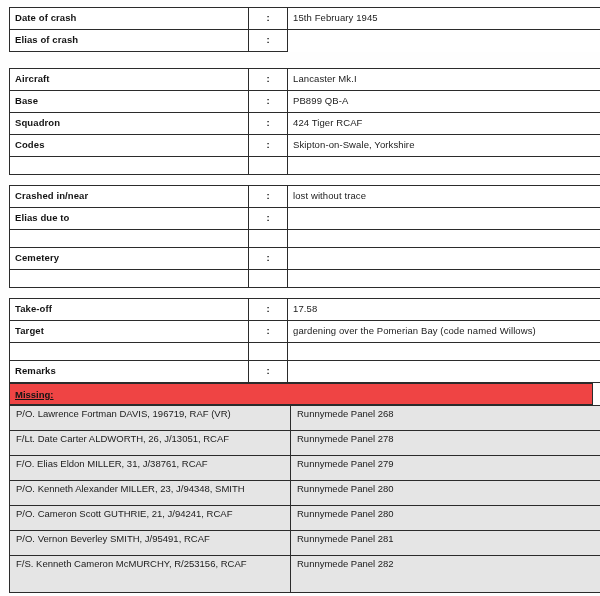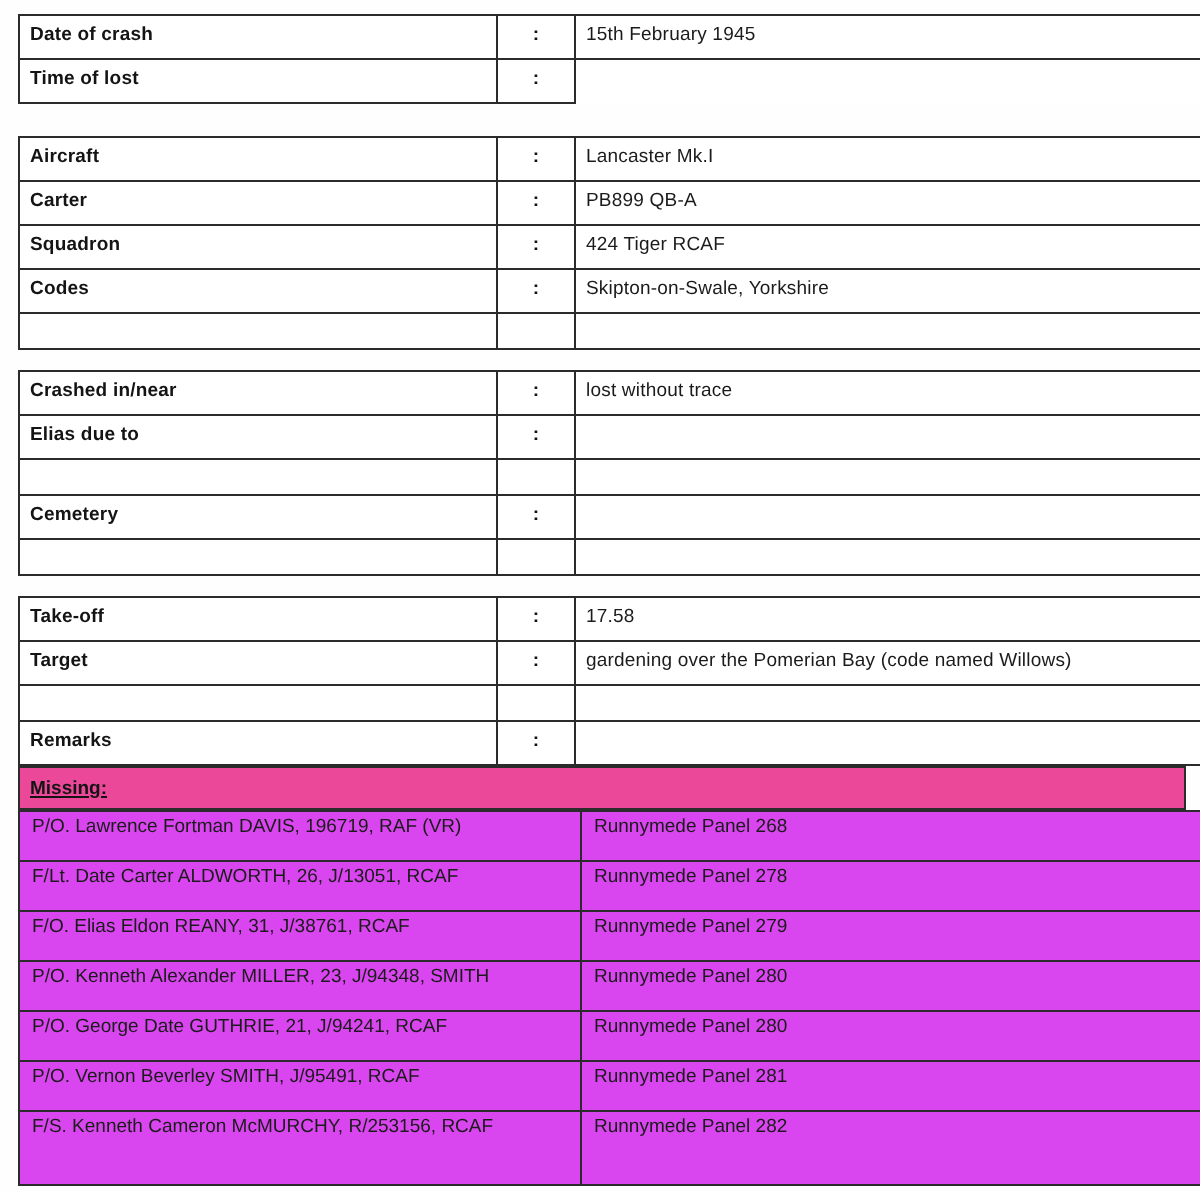--- a/index.html
+++ b/index.html
@@ -68,21 +68,21 @@
   
   .missing-table {
     border-collapse: collapse;
     table-layout: fixed;
     width: 584px;
     margin: 0 0 0 9px;
   }
   .missing-table td {
     border: 1px solid #2b2b2b;
     padding: 0 5px;
-    background: #ec4899;
+    background: #ef4444;
   }
   .missing-heading {
     height: 20px;
     font-weight: 700;
     font-size: 9.5px;
     text-decoration: underline;
     color: #141414;
   }
 
   
@@ -91,59 +91,59 @@
     table-layout: fixed;
     width: 584px;
     margin: 0 0 0 9px;
     font-size: 9.5px;
   }
   .crew-table td {
     border: 1px solid #2b2b2b;
     padding: 2px 6px;
     vertical-align: top;
     line-height: 1.25;
-    background: #d946ef;
+    background: #e5e5e5;
     color: #1b1b1b;
   }
   .crew-name { width: 268px; height: 20px; }
   .crew-panel { width: 314px; }
   tr.crew-row-tall td { height: 32px; }
 </style>
 </head>
 <body>
 
 <div class="page">
 
   <div style="height:7px"></div>
   <table class="doc-table">
     <tbody>
       <tr class="r-field">
         <td class="c-label lbl">Date of crash</td>
         <td class="c-colon">:</td>
         <td class="c-value val">15th February 1945</td>
       </tr>
       <tr class="r-field">
-        <td class="c-label lbl">Time of lost</td>
+        <td class="c-label lbl">Elias of crash</td>
         <td class="c-colon">:</td>
         <td class="c-value val" style="border-left:none;border-right:none;border-top:none;border-bottom:none;"></td>
       </tr>
     </tbody>
   </table>
 
   <div class="gap-16"></div>
 
   <table class="doc-table">
     <tbody>
       <tr class="r-field">
         <td class="c-label lbl">Aircraft</td>
         <td class="c-colon">:</td>
         <td class="c-value val">Lancaster Mk.I</td>
       </tr>
       <tr class="r-field">
-        <td class="c-label lbl">Carter</td>
+        <td class="c-label lbl">Base</td>
         <td class="c-colon">:</td>
         <td class="c-value val">PB899 QB-A</td>
       </tr>
       <tr class="r-field">
         <td class="c-label lbl">Squadron</td>
         <td class="c-colon">:</td>
         <td class="c-value val">424 Tiger RCAF</td>
       </tr>
       <tr class="r-field">
         <td class="c-label lbl">Codes</td>
@@ -229,29 +229,29 @@
     <tbody>
       <tr>
         <td class="crew-name">P/O. Lawrence Fortman DAVIS, 196719, RAF (VR)</td>
         <td class="crew-panel">Runnymede Panel 268</td>
       </tr>
       <tr>
         <td class="crew-name">F/Lt. Date Carter ALDWORTH, 26, J/13051, RCAF</td>
         <td class="crew-panel">Runnymede Panel 278</td>
       </tr>
       <tr>
-        <td class="crew-name">F/O. Elias Eldon REANY, 31, J/38761, RCAF</td>
+        <td class="crew-name">F/O. Elias Eldon MILLER, 31, J/38761, RCAF</td>
         <td class="crew-panel">Runnymede Panel 279</td>
       </tr>
       <tr>
         <td class="crew-name">P/O. Kenneth Alexander MILLER, 23, J/94348, SMITH</td>
         <td class="crew-panel">Runnymede Panel 280</td>
       </tr>
       <tr>
-        <td class="crew-name">P/O. George Date GUTHRIE, 21, J/94241, RCAF</td>
+        <td class="crew-name">P/O. Cameron Scott GUTHRIE, 21, J/94241, RCAF</td>
         <td class="crew-panel">Runnymede Panel 280</td>
       </tr>
       <tr>
         <td class="crew-name">P/O. Vernon Beverley SMITH, J/95491, RCAF</td>
         <td class="crew-panel">Runnymede Panel 281</td>
       </tr>
       <tr class="crew-row-tall">
         <td class="crew-name">F/S. Kenneth Cameron McMURCHY, R/253156, RCAF</td>
         <td class="crew-panel">Runnymede Panel 282</td>
       </tr>

